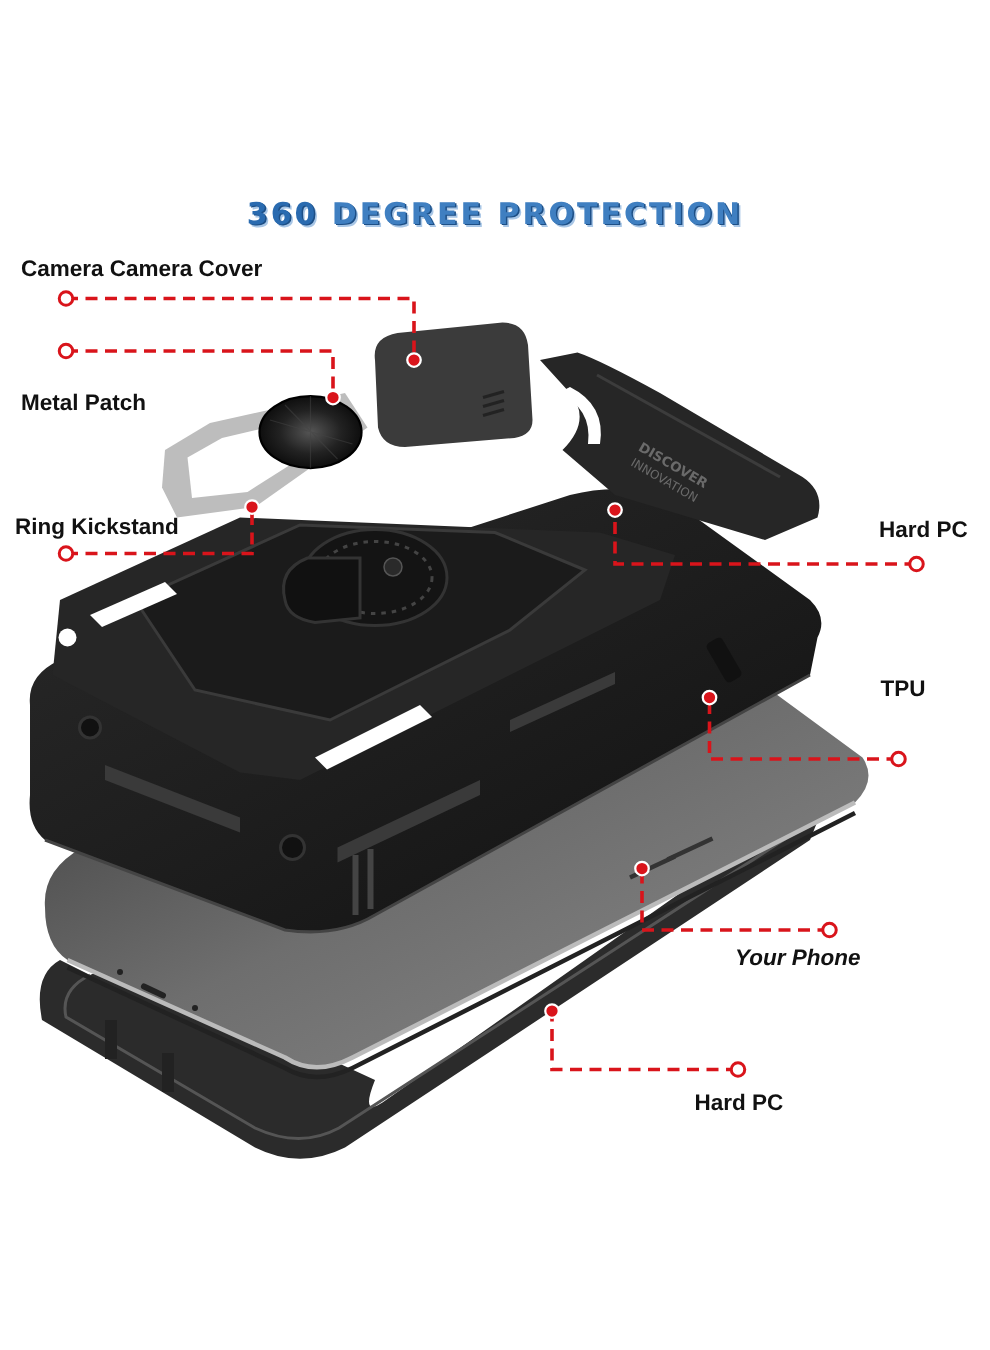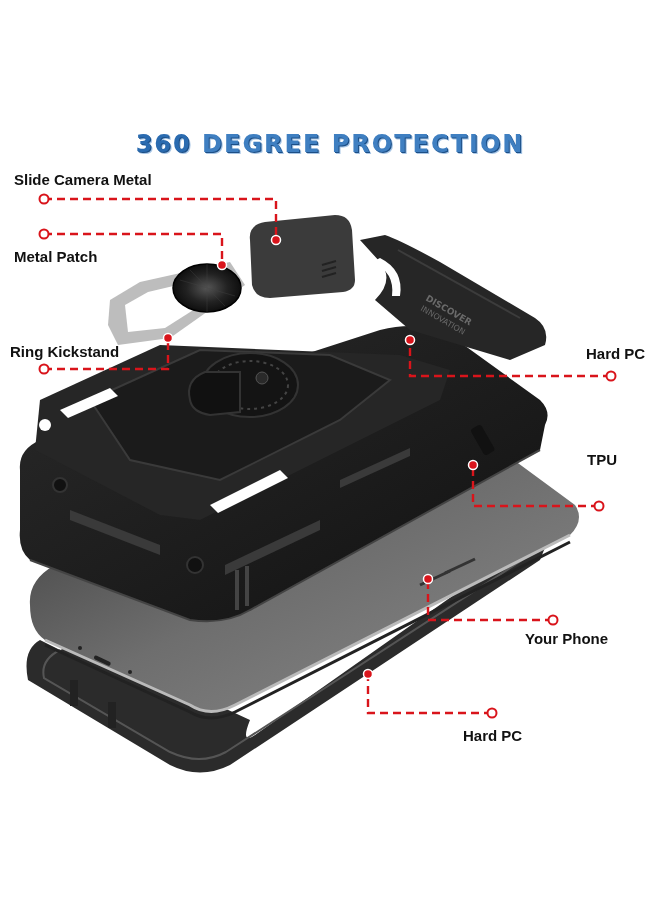--- a/index.html
+++ b/index.html
@@ -1,21 +1,21 @@
 <!DOCTYPE html>
 <html><head>
   <meta charset="utf-8">
   <style>
     * { margin: 0; padding: 0; box-sizing: border-box; }
     html, body { width: 660px; height: 900px; background: #ffffff; overflow: hidden; }
     body { position: relative; font-family: "Liberation Sans", "DejaVu Sans", sans-serif; }
     .title {
       position: absolute; left: 0; top: 130px; width: 660px; text-align: center;
       font-family: "DejaVu Sans", "Liberation Sans", sans-serif;
-      font-weight: 900; font-size: 24px; letter-spacing: 2px;
+      font-weight: 900; font-size: 20px; letter-spacing: 2px;
       color: #3f7fc1;
       text-shadow: 1px 1px 0 #1d4f86, 2px 2px 0 #a8c6e6;
     }
     .title .num { color: #2a6bb0; }
     .label {
       position: absolute; font-weight: 700; font-size: 15px; color: #111111;
       white-space: nowrap;
     }
     svg.canvas { position: absolute; left: 0; top: 0; width: 660px; height: 900px; }
   </style>
@@ -138,19 +138,19 @@
     <circle cx="276" cy="240" r="4.5"></circle>
     <circle cx="222" cy="265" r="4.5"></circle>
     <circle cx="168" cy="338" r="4.5"></circle>
     <circle cx="410" cy="340" r="4.5"></circle>
     <circle cx="473" cy="465" r="4.5"></circle>
     <circle cx="428" cy="579" r="4.5"></circle>
     <circle cx="368" cy="674" r="4.5"></circle>
   </g>
 </svg>
 
-<div class="label" style="left:14px; top:171px;">Slide Camera Metal</div>
-<div class="label" style="left:14px; top:248px;">Metal Patch</div>
+<div class="label" style="left:14px; top:171px;">Camera Camera Cover</div>
+<div class="label" style="left:14px; top:260px;">Metal Patch</div>
 <div class="label" style="left:10px; top:343px;">Ring Kickstand</div>
 <div class="label" style="left:586px; top:345px;">Hard PC</div>
 <div class="label" style="left:587px; top:451px;">TPU</div>
-<div class="label" style="left:525px; top:630px;">Your Phone</div>
+<div class="label" style="left:490px; top:630px;font-style:italic;">Your Phone</div>
 <div class="label" style="left:463px; top:727px;">Hard PC</div>
 
 </body></html>

